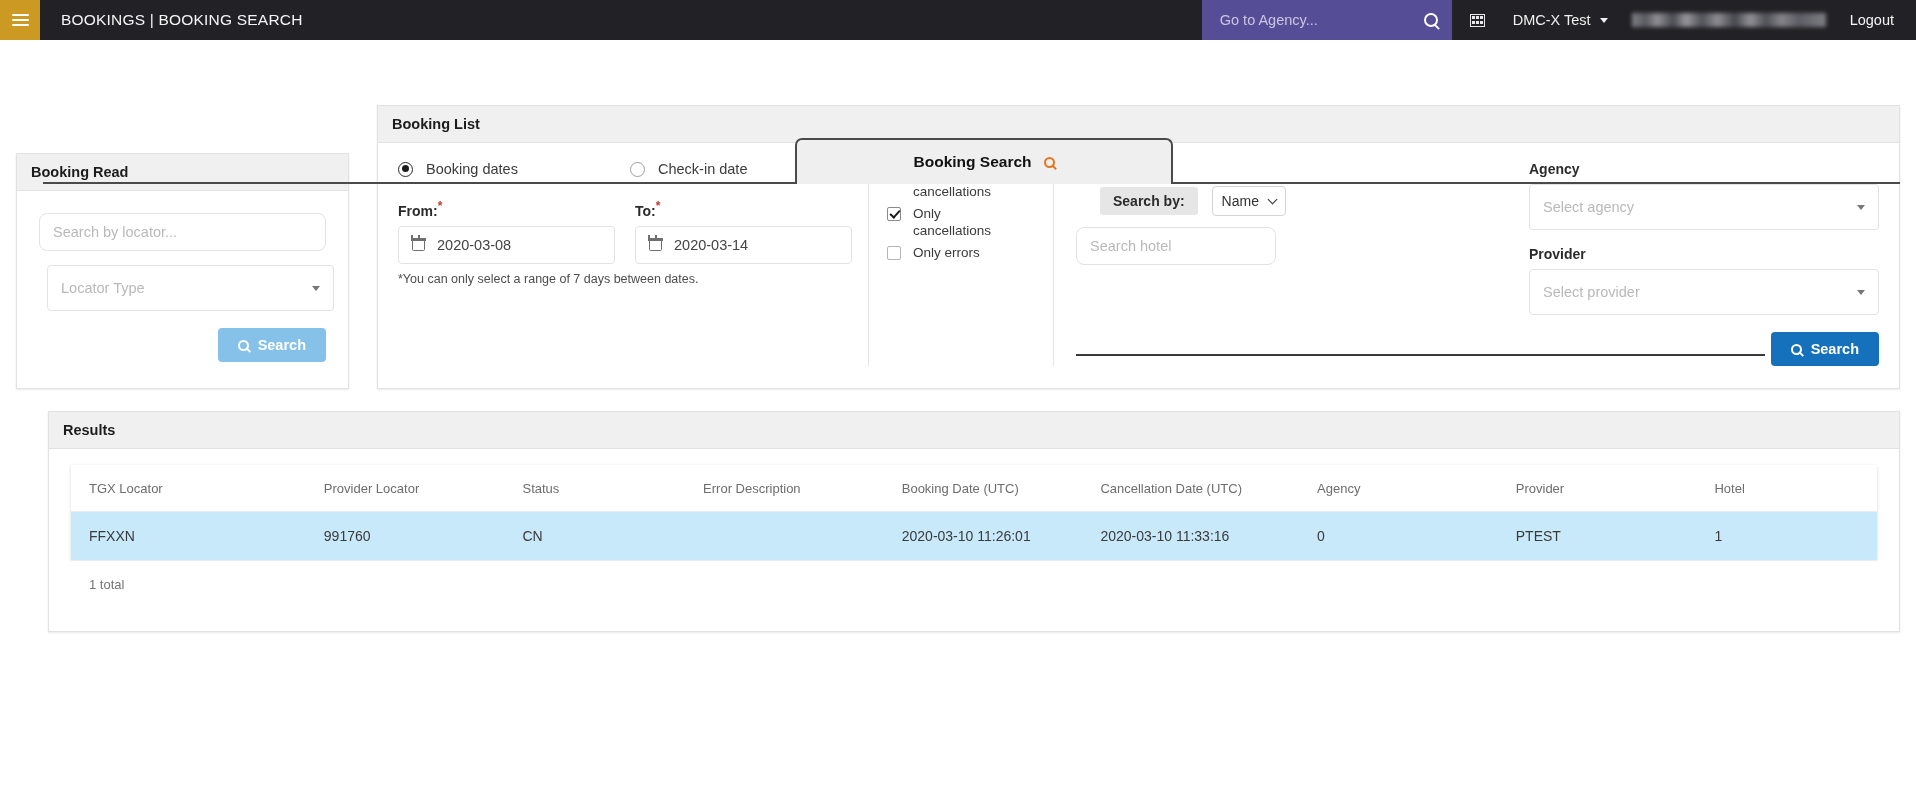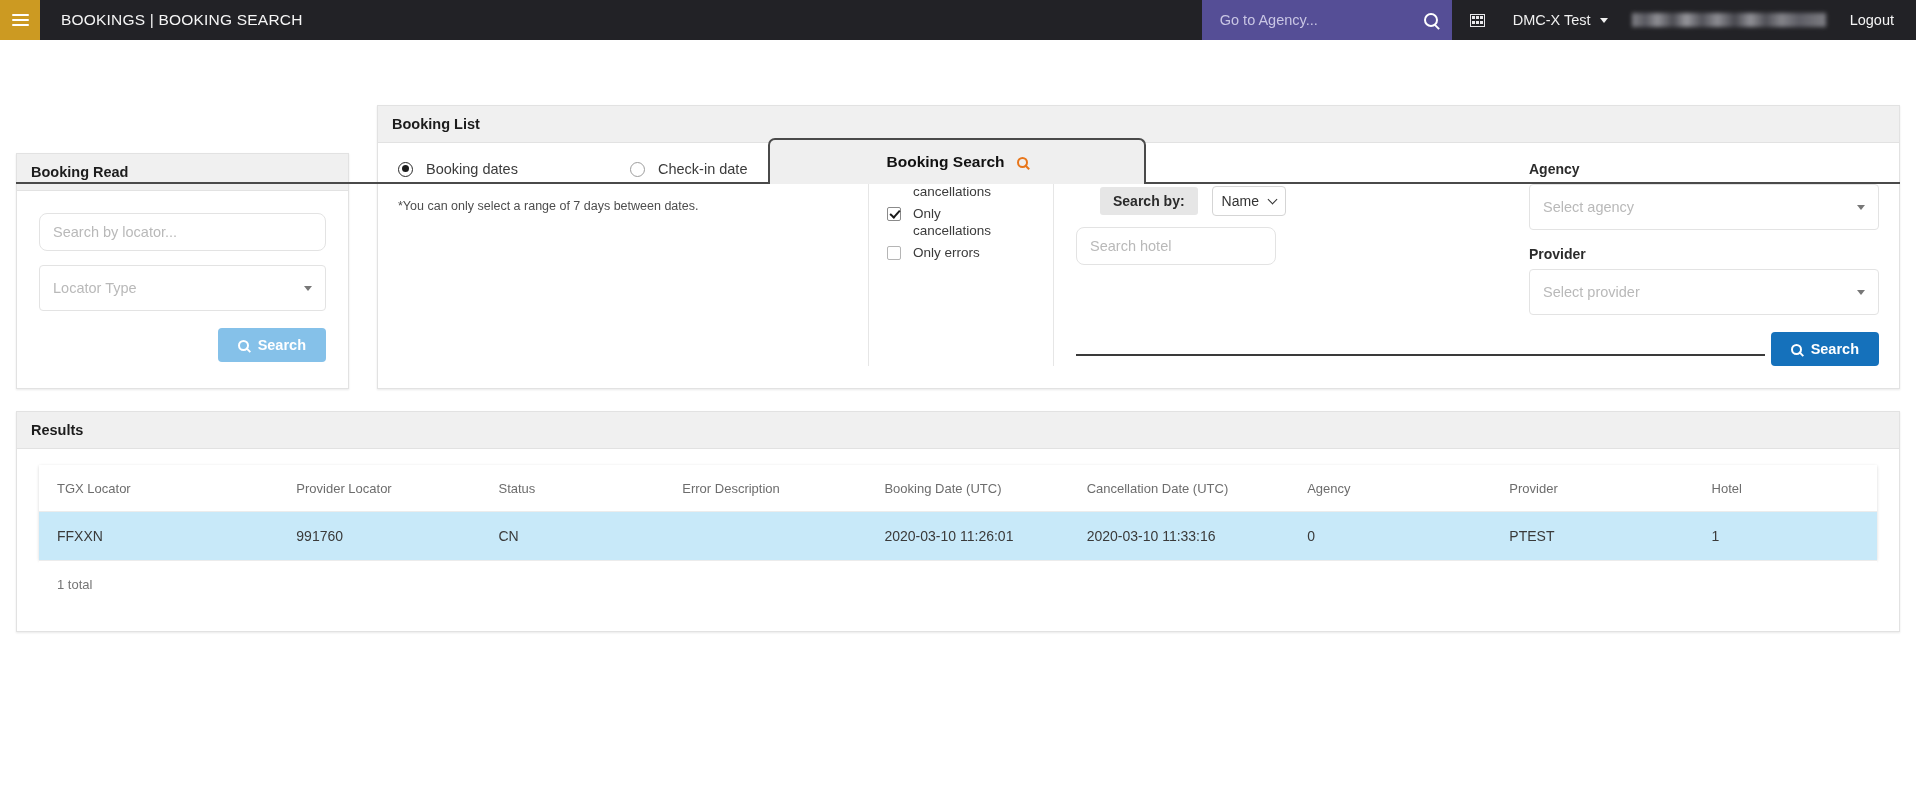--- a/index.html
+++ b/index.html
@@ -97,21 +97,21 @@
     filter: blur(2.2px);
     opacity: .92;
   }
   .logout {
     display: flex; align-items: center;
     padding: 0 22px 0 10px;
     font-size: 14.5px; cursor: pointer; color: #f5f5f5;
   }
 
   
-  .tab-area { position: relative; height: 57px; }
+  .tab-area { position: relative; height: 57px; margin-left: 27px; }
   .tab {
     position: absolute;
     left: 768px; top: 98px;
     width: 378px; height: 46px;
     background: #efefef;
     border: 2px solid #4a4a4a;
     border-bottom: none;
     border-radius: 7px 7px 0 0;
     display: flex; align-items: center; justify-content: center;
     gap: 12px;
@@ -177,21 +177,21 @@
     display: flex; align-items: center; justify-content: space-between;
     font-size: 14.5px; color: #b9b9b9;
     cursor: pointer; background: #fff;
   }
   .select-caret {
     width: 0; height: 0;
     border-left: 4.5px solid transparent;
     border-right: 4.5px solid transparent;
     border-top: 5px solid #777;
   }
-  .mt14 { margin-top: 14px; }
+  .mt14 { margin-top: 14px; margin-left: 8px; }
 
   .btn-row { display: flex; justify-content: flex-end; margin-top: 17px; }
   .btn {
     border: none; border-radius: 4px;
     display: inline-flex; align-items: center; gap: 9px;
     padding: 0 20px; height: 34px;
     color: #fff; font-size: 14.5px; font-weight: bold;
     cursor: pointer;
     font-family: "Liberation Sans", sans-serif;
   }
@@ -316,21 +316,21 @@
     border-top: 2px solid #3a3a3a;
   }
 
   .col-right .lbl2 {
     font-size: 14px; font-weight: bold; color: #2b2b2b;
     margin-bottom: 7px; display: block;
   }
   .mt16 { margin-top: 16px; }
 
   
-  .results-wrap { padding: 0 16px; margin-top: 22px; }
+  .results-wrap { padding: 0 16px; margin-top: 22px; margin-left: 32px; }
   .results-panel { background: #fff; border: 1px solid #e2e2e2; box-shadow: 0 1px 2px rgba(0,0,0,.09); }
   .results-head {
     background: #f0f0f0; border-bottom: 1px solid #e2e2e2;
     padding: 10px 14px; font-weight: bold; font-size: 14.5px; color: #1c1c1c;
   }
   .results-body { padding: 16px 22px 22px; }
   .table {
     width: 100%;
     border-collapse: collapse;
     box-shadow: 0 1px 3px rgba(0,0,0,.16);
@@ -435,20 +435,40 @@
             <label class="radio-item first">
               <span class="radio checked"></span>
               <span>Booking dates</span>
             </label>
             <label class="radio-item">
               <span class="radio"></span>
               <span>Check-in date</span>
             </label>
           </div>
 
+          <div class="date-fields">
+            <div class="date-group">
+              <span class="lbl">
+                <span>From:</span><span class="req">*</span>
+              </span>
+              <div class="date-input">
+                <span class="cal-icon"></span>
+                <span>2020-03-08</span>
+              </div>
+            </div>
+            <div class="date-group">
+              <span class="lbl">
+                <span>To:</span><span class="req">*</span>
+              </span>
+              <div class="date-input">
+                <span class="cal-icon"></span>
+                <span>2020-03-14</span>
+              </div>
+            </div>
+          </div>
           <div class="note">*You can only select a range of 7 days between dates.</div>
         </div>
 
         <div class="col-checks">
           <label class="check-item">
             <span class="checkbox"></span>
             <span class="check-label">Include cancellations</span>
           </label>
           <label class="check-item">
             <span class="checkbox checked"></span>

